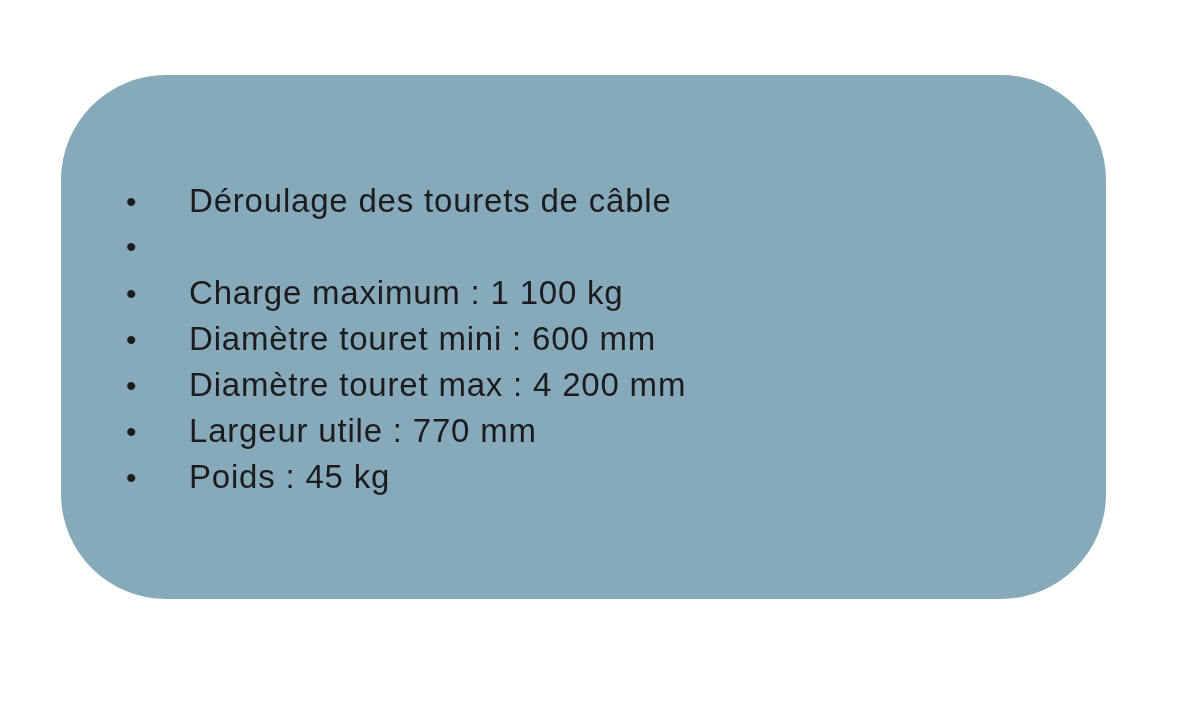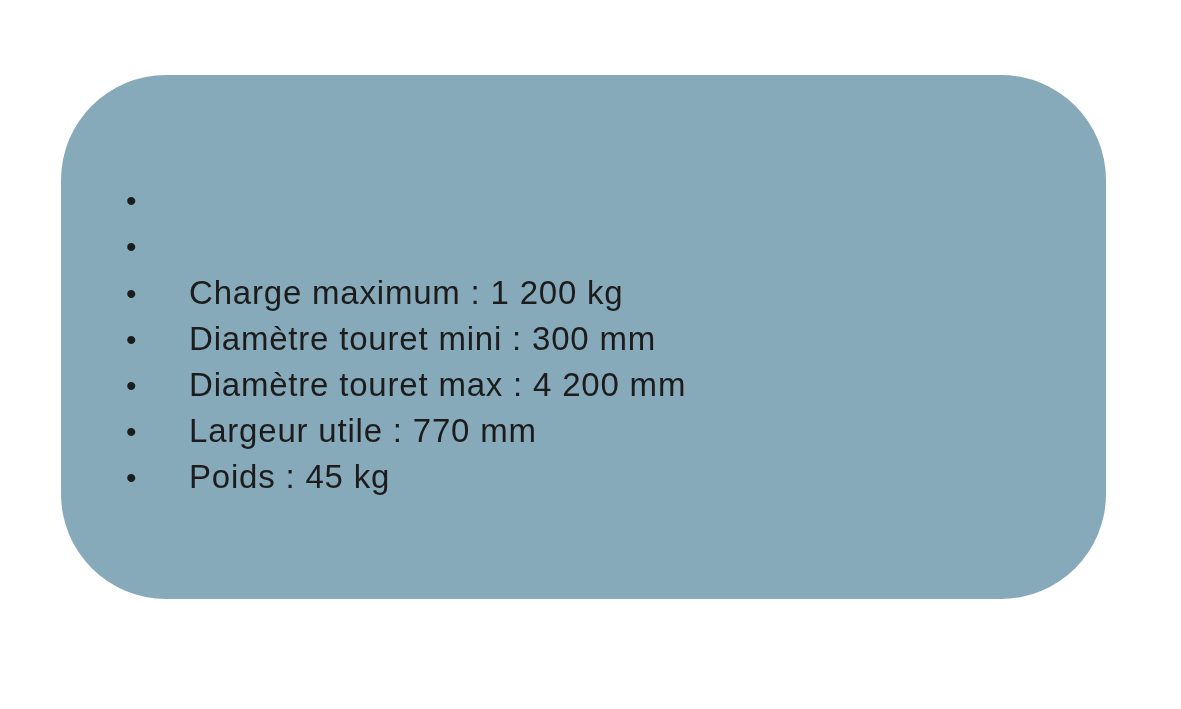--- a/index.html
+++ b/index.html
@@ -53,31 +53,32 @@
 </style>
 </head>
 <body>
 
 <div class="stage">
   <div class="panel" style="background-color: rgb(135, 170, 187);">
     <ul class="bullet-list" style="color: rgb(28, 28, 28);">
 
       <li class="bullet-item">
         <span class="bullet-marker">•</span>
+        <span class="bullet-text">Déroulage des tourets de câble</span>
       </li>
       <li class="bullet-item">
         <span class="bullet-marker">•</span>
       </li>
       <li class="bullet-item">
         <span class="bullet-marker">•</span>
-        <span class="bullet-text">Charge maximum : 1 200 kg</span>
+        <span class="bullet-text">Charge maximum : 1 100 kg</span>
       </li>
       <li class="bullet-item">
         <span class="bullet-marker">•</span>
-        <span class="bullet-text">Diamètre touret mini : 300 mm</span>
+        <span class="bullet-text">Diamètre touret mini : 600 mm</span>
       </li>
       <li class="bullet-item">
         <span class="bullet-marker">•</span>
         <span class="bullet-text">Diamètre touret max : 4 200 mm</span>
       </li>
       <li class="bullet-item">
         <span class="bullet-marker">•</span>
         <span class="bullet-text">Largeur utile : 770 mm</span>
       </li>
       <li class="bullet-item">

